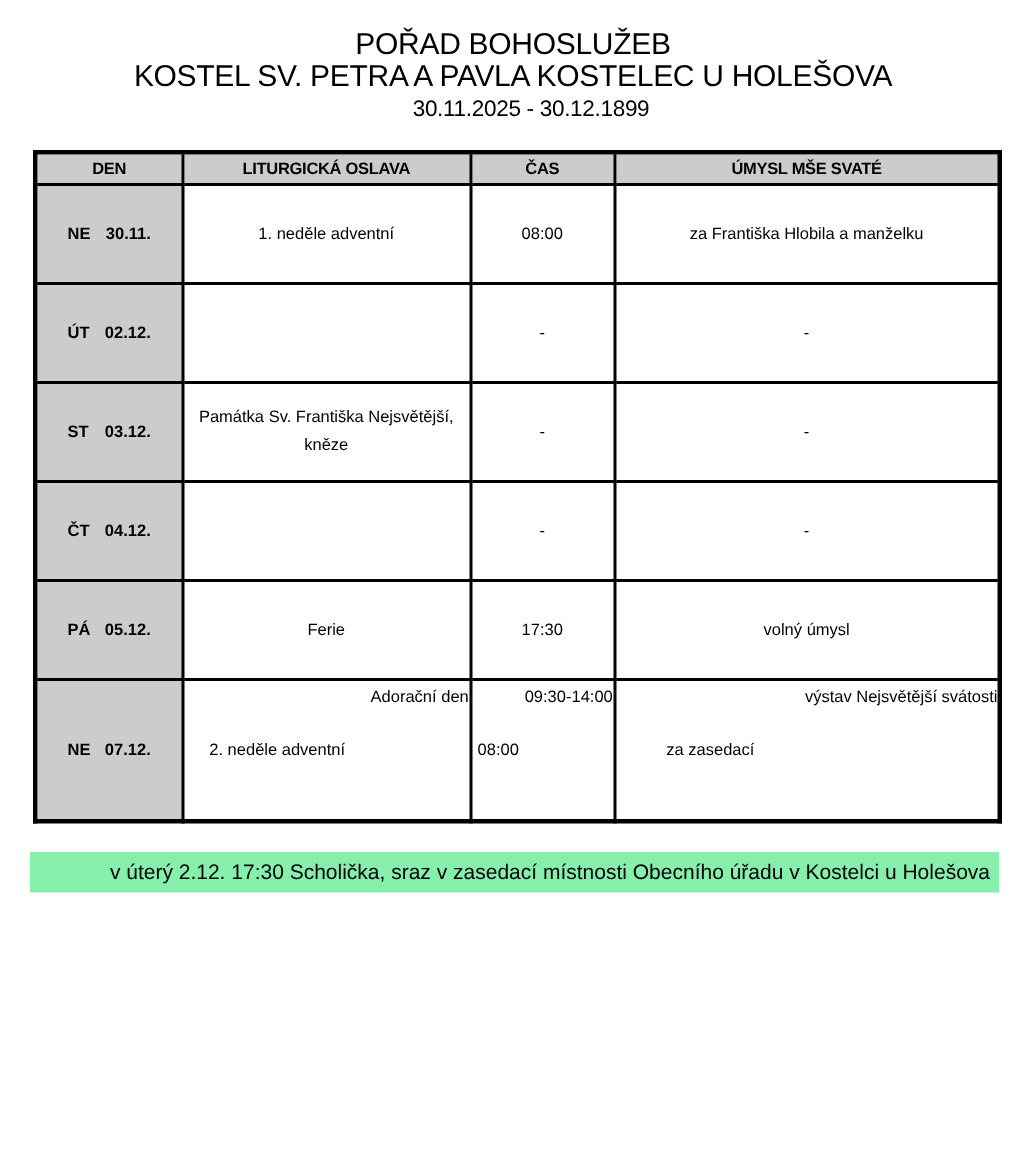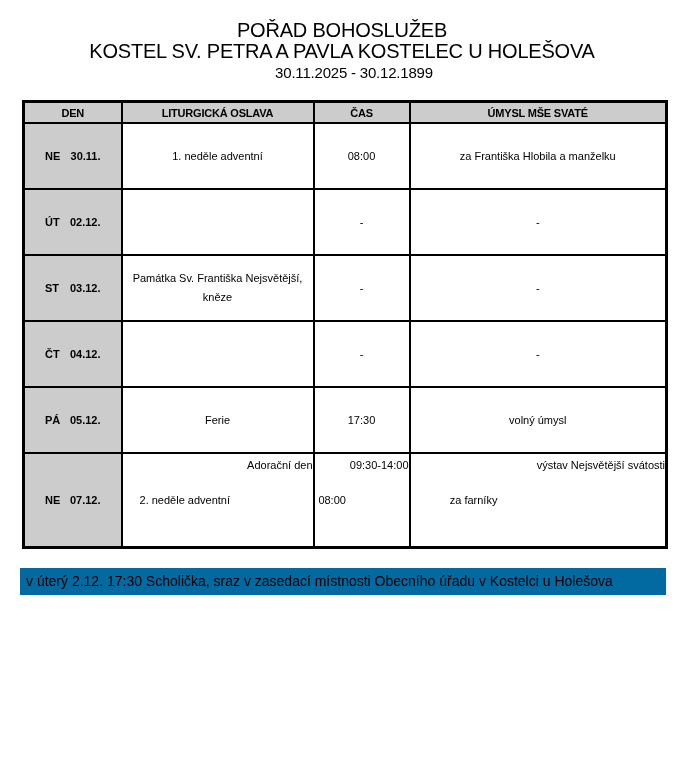--- a/index.html
+++ b/index.html
@@ -80,24 +80,25 @@
     display: flex;
     align-items: center;
     justify-content: center;
   }
   .stack .sub {
     padding-bottom: 16px;
     line-height: 19px;
   }
   .note {
     margin: 19px 18px 0 20px;
-    background: #0369a1;
+    background: #86efac;
     font-size: 14px;
     line-height: 22px;
     padding: 2px 6px 3px 6px;
+    text-align: right;
   }
 </style>
 </head>
 <body>
 
 <div class="page">
 
   <div class="doc-header">
     <div class="title-line">POŘAD BOHOSLUŽEB</div>
     <div class="title-line">KOSTEL SV. PETRA A PAVLA KOSTELEC U HOLEŠOVA</div>
@@ -195,21 +196,21 @@
         </div>
       </td>
       <td>
         <div class="stack">
           <div class="main">08:00</div>
           <div class="sub">09:30-14:00</div>
         </div>
       </td>
       <td>
         <div class="stack">
-          <div class="main">za farníky</div>
+          <div class="main">za zasedací</div>
           <div class="sub">výstav Nejsvětější svátosti</div>
         </div>
       </td>
     </tr>
   </tbody>
     </table>
 
   <div class="note">v úterý 2.12. 17:30 Scholička, sraz v zasedací místnosti Obecního úřadu v Kostelci u Holešova</div>
 
 </div>

